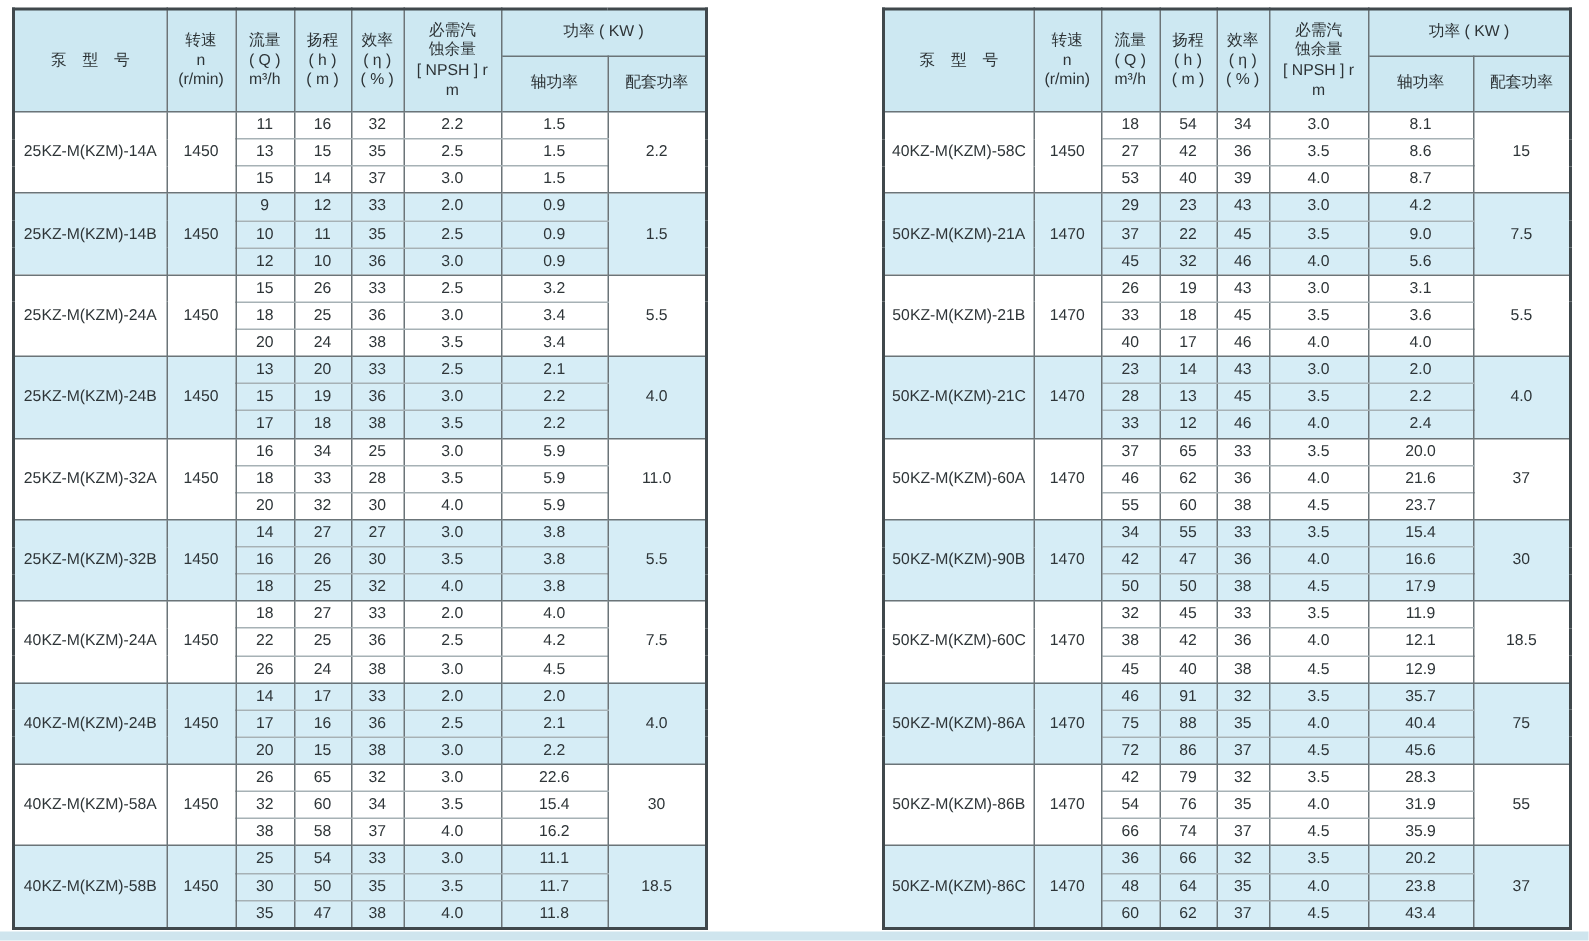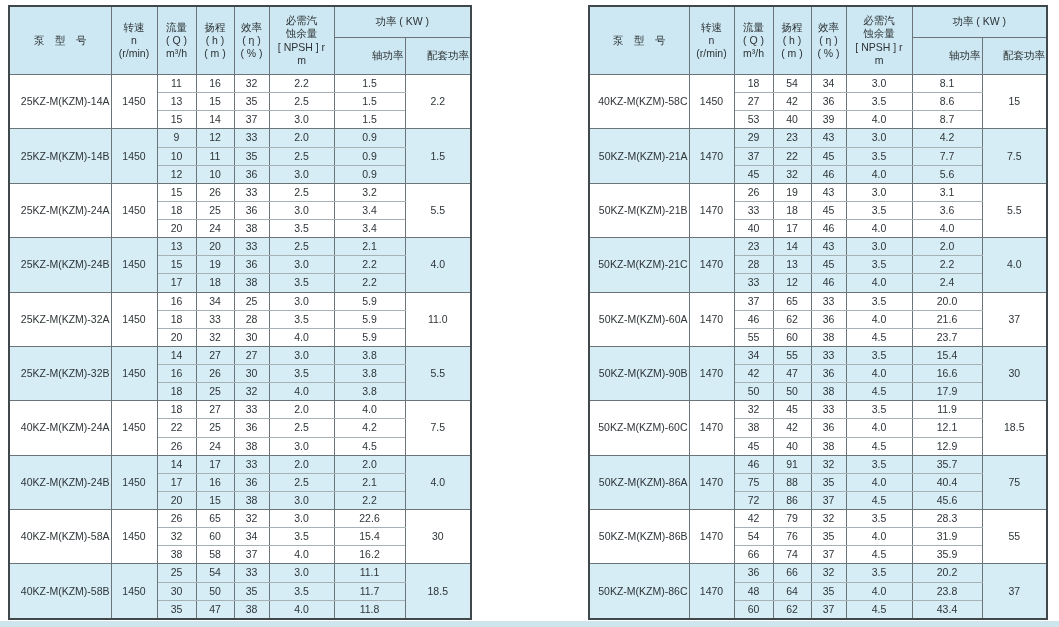--- a/index.html
+++ b/index.html
@@ -18,25 +18,25 @@
   .pump-table th,.pump-table td{
     border:1px solid #6b7478;
     text-align:center;vertical-align:middle;
     padding:0 1px;font-size:10.5px;line-height:1.25;
   }
   .pump-table th{
     background:#cde8f2;font-weight:400;color:#2d3336;
     white-space:pre-line;
   }
   .h1 th{height:30px;}
-  .h2 th{height:36px;text-align:right;}
+  .h2 th{height:36px;}
   tbody td{height:17px;background:#ffffff;}
   tbody tr.band td{background:#d6edf6;}
   tbody tr.ls td.d{border-bottom-color:#a6b1b5;}
-  td.model{font-size:10.5px;letter-spacing:0;text-align:right;}
+  td.model{font-size:10.5px;letter-spacing:0;}
   .bottom-strip{
     position:absolute;left:0;bottom:0;width:1059px;height:6px;
     background:#cfe5ee;
   }
 </style>
 </head>
 <body>
 
 <table class="pump-table left">
   <colgroup>
@@ -389,21 +389,21 @@
         <td class="d">43</td>
         <td class="d">3.0</td>
         <td class="d">4.2</td>
         <td rowspan="3">7.5</td>
       </tr>
       <tr class="band ls">
         <td class="d">37</td>
         <td class="d">22</td>
         <td class="d">45</td>
         <td class="d">3.5</td>
-        <td class="d">7.7</td>
+        <td class="d">9.0</td>
       </tr>
       <tr class="band">
         <td class="d">45</td>
         <td class="d">32</td>
         <td class="d">46</td>
         <td class="d">4.0</td>
         <td class="d">5.6</td>
       </tr>
       <tr class="ls">
         <td rowspan="3" class="model">50KZ-M(KZM)-21B</td>

